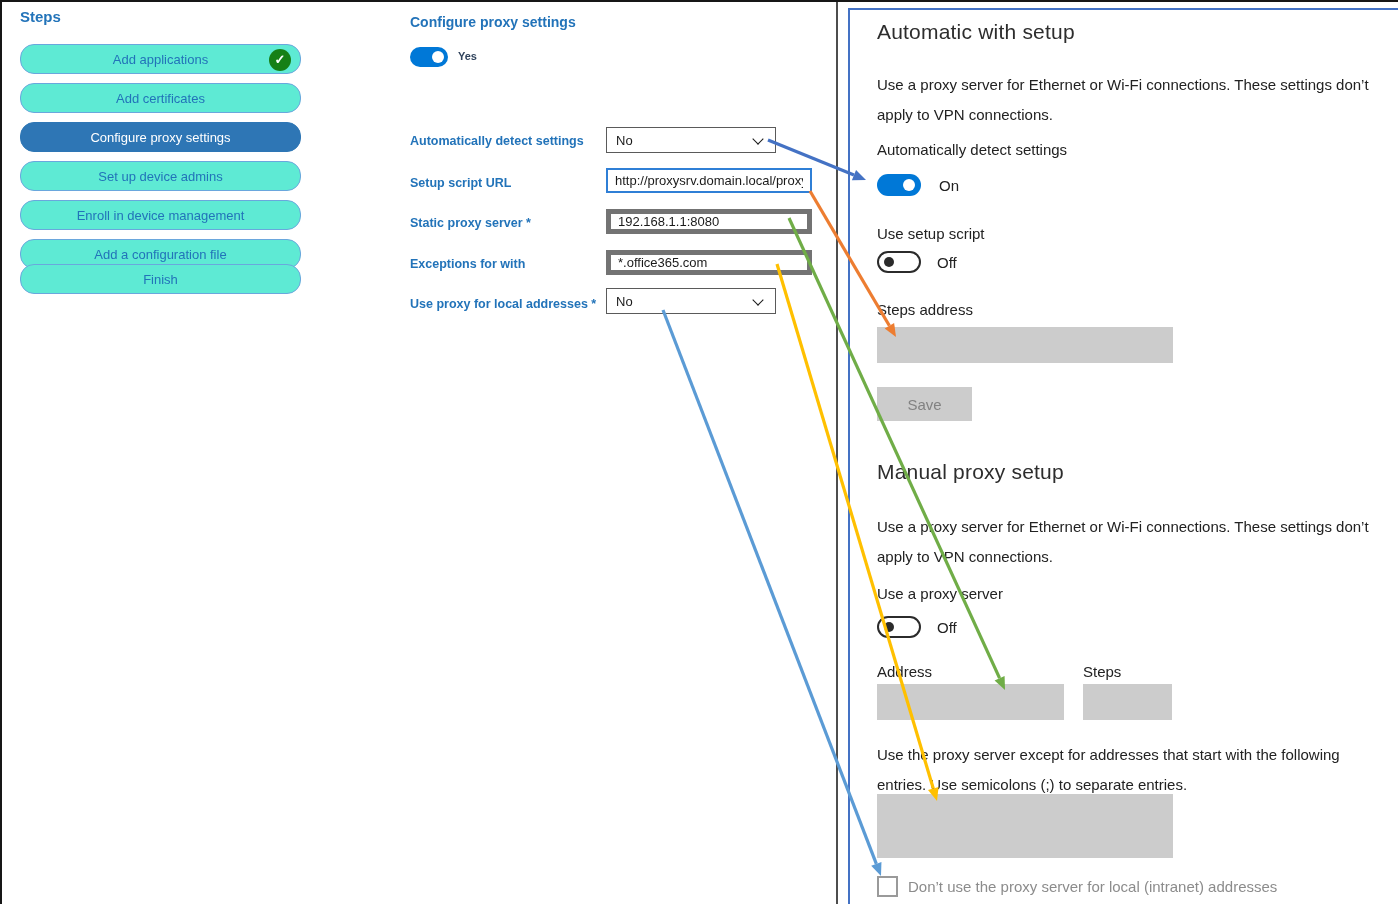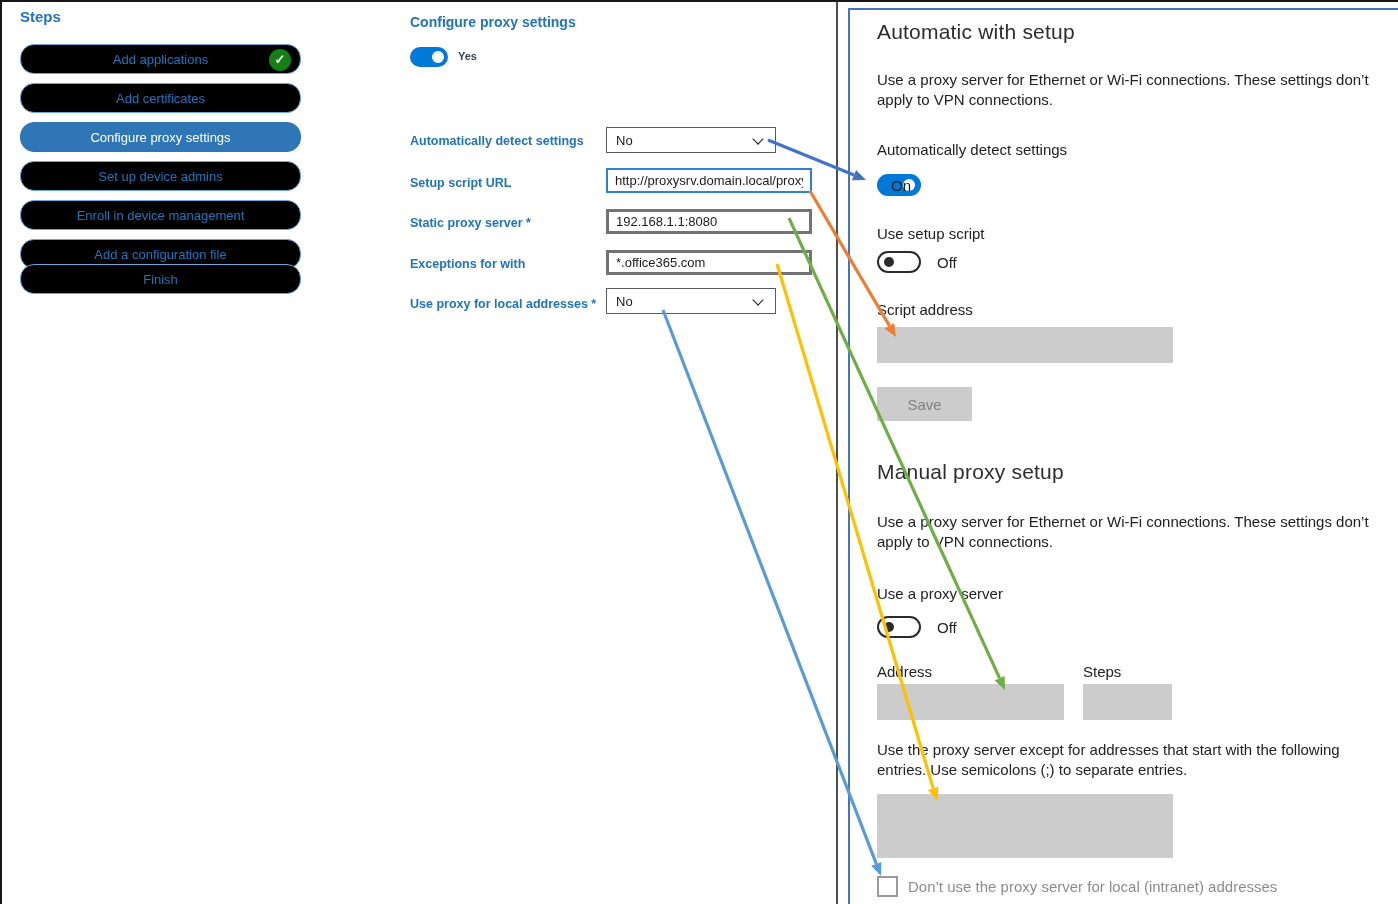--- a/index.html
+++ b/index.html
@@ -14,21 +14,21 @@
     border-top:2px solid #161616; border-left:2px solid #161616;
     pointer-events:none; z-index:60;
   }
   
   .steps-title {
     position:absolute; left:20px; top:8px;
     font-size:15px; font-weight:bold; color:#2273b9;
   }
   .step-btn {
     position:absolute; left:20px; width:281px; height:30px;
-    border:1.5px solid #6aa7dd; border-radius:14px; background:#000000;
+    border:1.5px solid #6aa7dd; border-radius:14px; background:#5eead4;
     color:#2273b9; font-size:13px;
     display:flex; align-items:center; justify-content:center;
   }
   .step-btn.active {
     background:#2e76b5; border-color:#2e76b5; color:#fff;
   }
   .badge {
     position:absolute; right:9px; top:3.5px; width:22px; height:22px;
     border-radius:50%; background:#168016; color:#fff;
     font-size:13px; font-weight:bold; line-height:22px; text-align:center;
@@ -49,21 +49,21 @@
     display:flex; align-items:center; padding-left:9px;
   }
   .chevron {
     position:absolute; right:13px; top:7px;
     width:8px; height:8px;
     border-right:1.7px solid #1a1a1a; border-bottom:1.7px solid #1a1a1a;
     transform:rotate(45deg);
   }
   .text-input {
     position:absolute; height:25px; background:#fff;
-    border:3px solid #737373; font-family:"Liberation Sans",sans-serif;
+    border:5px solid #737373; font-family:"Liberation Sans",sans-serif;
     font-size:13px; color:#1a1a1a; padding:0 7px; outline:none;
   }
   .text-input.focused { border:2px solid #2f7fd6; }
   
   .toggle { position:absolute; border-radius:12px; }
   .toggle .knob { position:absolute; border-radius:50%; }
   .toggle.on  { background:#0078d7; }
   .toggle.big { width:44px; height:22px; }
   .toggle.big.on .knob  { width:12px; height:12px; right:6px; top:5px; background:#fff; }
   .toggle.big.off { background:#fff; border:2px solid #2b2b2b; }
@@ -85,21 +85,21 @@
   .settings-panel {
     position:absolute; left:848px; top:8px; right:-3px; bottom:-3px;
     border:2px solid #4472c4; background:#fff;
   }
   .sp-heading {
     position:absolute; left:877px;
     font-size:21px; font-weight:400; color:#2d2d2d; letter-spacing:.2px;
   }
   .sp-para {
     position:absolute; left:877px; width:505px;
-    font-size:15px; line-height:20px; color:#222;
+    font-size:15px; line-height:30px; color:#222;
   }
   .sp-label {
     position:absolute; left:877px; font-size:15px; color:#222;
   }
   .gray-box { position:absolute; background:#cccccc; }
   .save-btn {
     position:absolute; left:877px; top:387px; width:95px; height:34px;
     background:#cccccc; color:#828282; font-size:15px;
     display:flex; align-items:center; justify-content:center;
   }
@@ -176,29 +176,29 @@
 <div class="divider"></div>
 <div class="settings-panel"></div>
 
 <div class="sp-heading" style="top:20px">Automatic with setup</div>
 <div class="sp-para" style="top:70px">Use a proxy server for Ethernet or Wi-Fi connections. These settings don’t apply to VPN connections.</div>
 
 <div class="sp-label" style="top:141px">Automatically detect settings</div>
 <div class="toggle big on" style="left:877px; top:174px">
   <div class="knob"></div>
 </div>
-<div class="toggle-state" style="left:891px; top:177px">On</div>
+<div class="toggle-state" style="left:939px; top:177px">On</div>
 
 <div class="sp-label" style="top:225px">Use setup script</div>
 <div class="toggle big off" style="left:877px; top:251px">
   <div class="knob"></div>
 </div>
 <div class="toggle-state" style="left:937px; top:254px">Off</div>
 
-<div class="sp-label" style="top:301px">Script address</div>
+<div class="sp-label" style="top:301px">Steps address</div>
 <div class="gray-box" style="left:877px; top:327px; width:296px; height:36px"></div>
 
 <div class="save-btn">Save</div>
 
 <div class="sp-heading" style="top:460px">Manual proxy setup</div>
 <div class="sp-para" style="top:512px">Use a proxy server for Ethernet or Wi-Fi connections. These settings don’t apply to VPN connections.</div>
 
 <div class="sp-label" style="top:585px">Use a proxy server</div>
 <div class="toggle big off" style="left:877px; top:616px">
   <div class="knob"></div>

